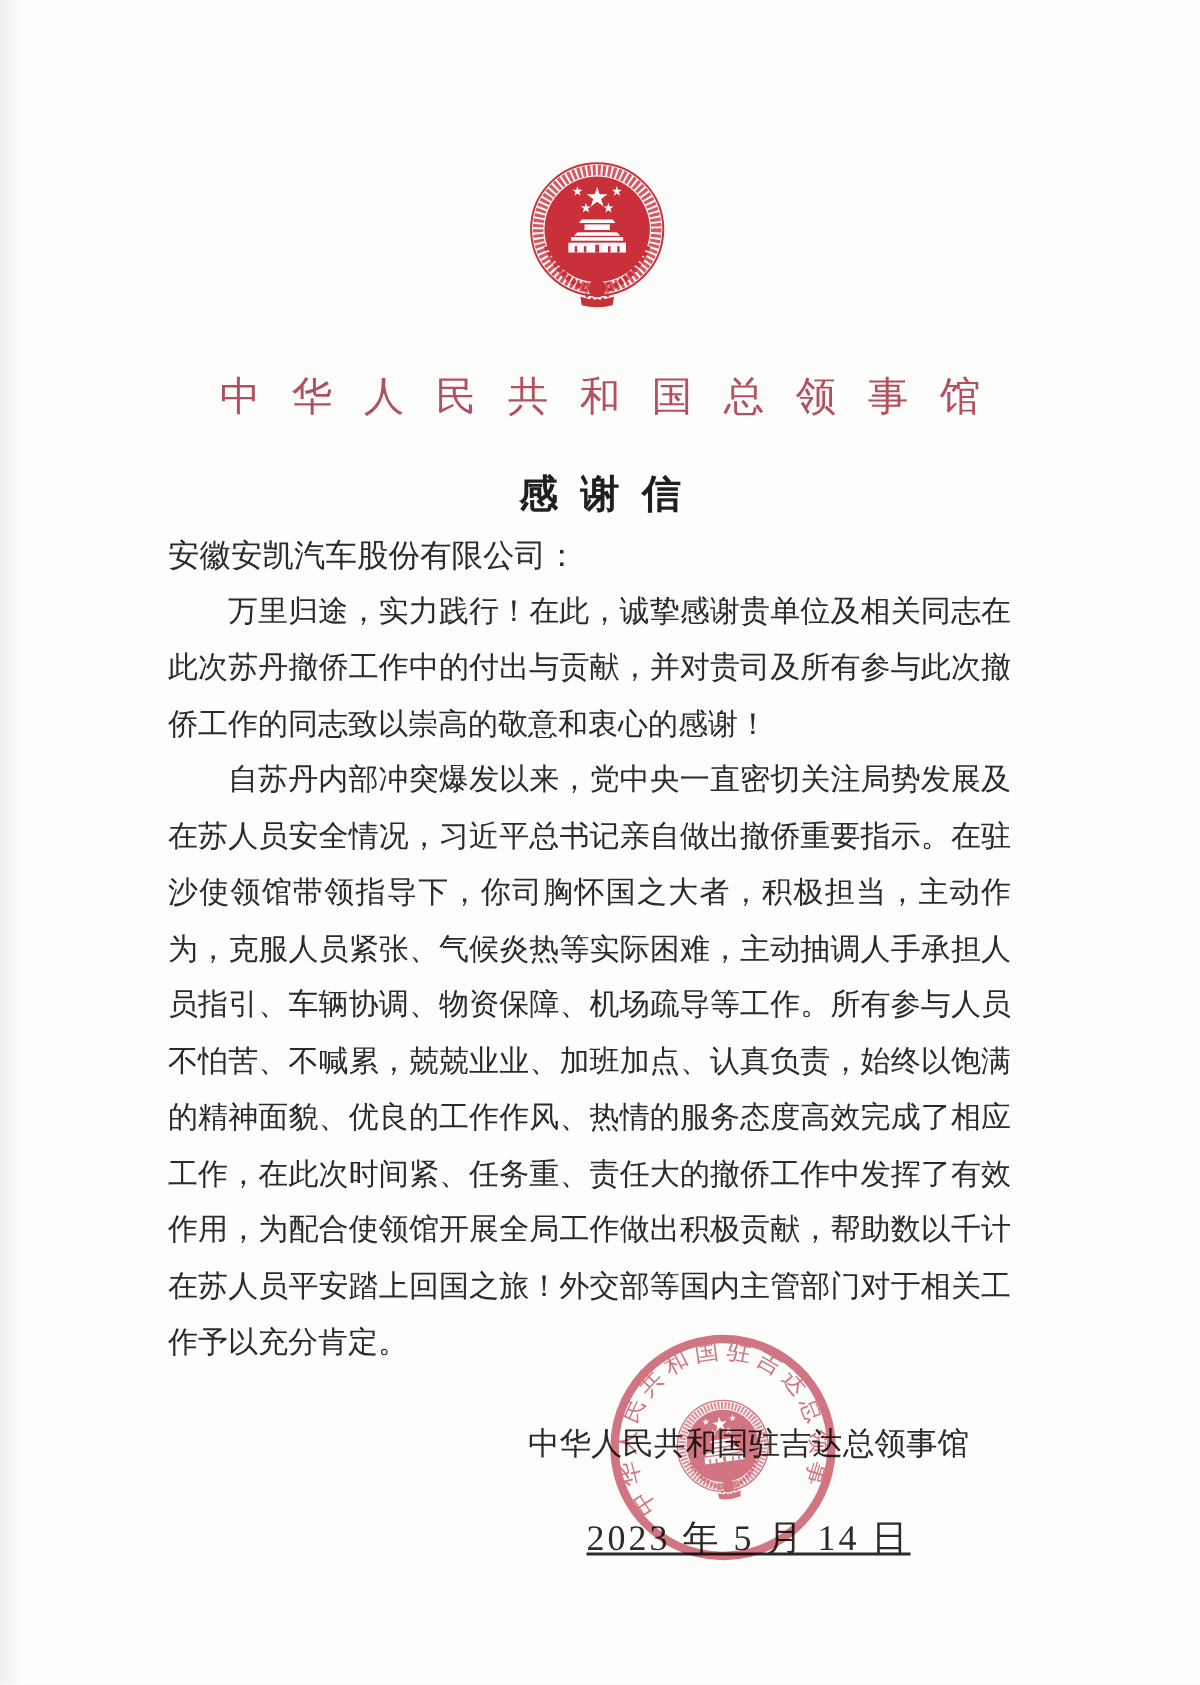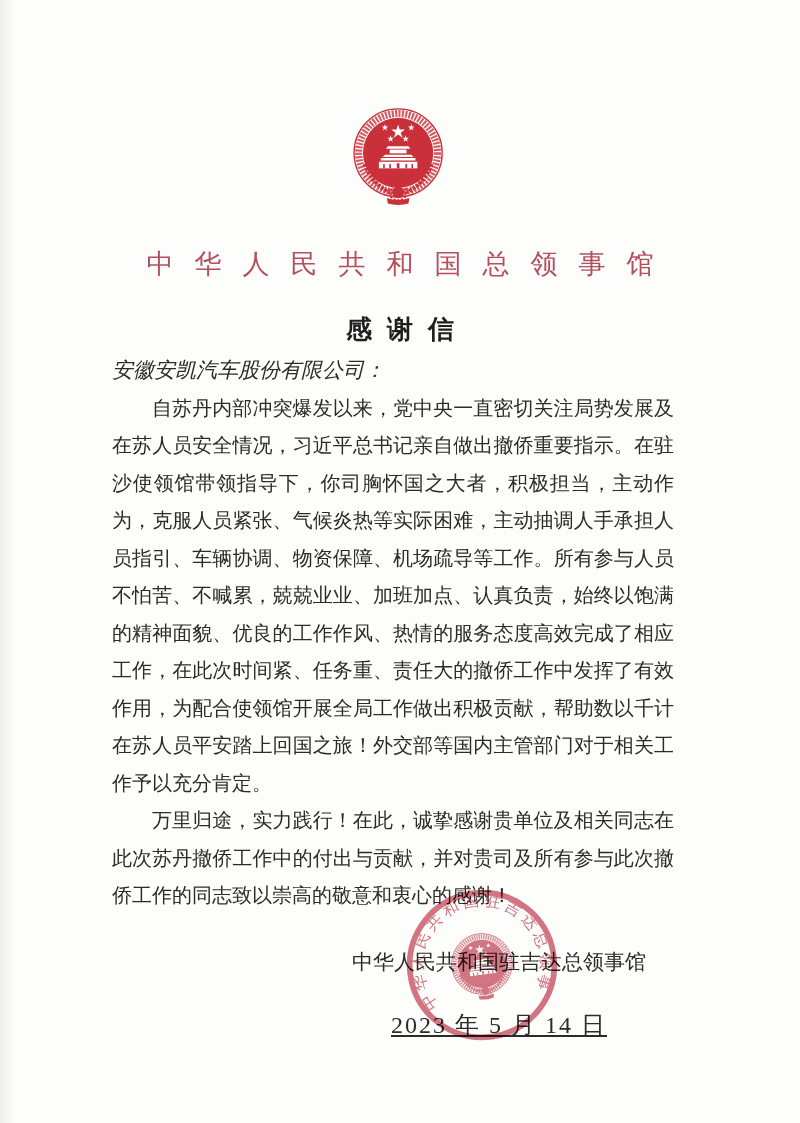--- a/index.html
+++ b/index.html
@@ -32,21 +32,21 @@
     font-size:26px;font-weight:700;letter-spacing:15px;text-indent:15px;
     color:#1f1f1f;
     font-family:"Liberation Sans","DejaVu Sans",sans-serif;
   }
   .letter-body{
     position:absolute;top:352px;left:112px;width:562px;
     font-size:20px;line-height:37.5px;text-align:justify;
     color:#2c2b29;
   }
   .letter-body p{margin:0;padding:0;}
-  .salutation{text-align:left;font-size:21px;font-style:italic;}
+  .salutation{text-align:left;font-size:21px;}
   .para{text-indent:2em;}
   .sign-block{
     position:absolute;top:948px;left:338px;width:322px;
     text-align:center;font-size:21px;color:#2c2b29;z-index:1;
   }
   .date-line{margin-top:33px;font-size:24px;letter-spacing:2px;text-decoration:underline;}
   .seal{
     position:absolute;left:404px;top:887px;width:156px;height:156px;
     color:#ca5e6d;opacity:.85;mix-blend-mode:multiply;
     transform:rotate(-8deg);z-index:3;pointer-events:none;
@@ -64,22 +64,22 @@
       <use href="#emblem"></use>
     </svg>
   </div>
 
   <div class="org-header">中华人民共和国总领事馆</div>
 
   <h1 class="letter-title">感谢信</h1>
 
   <div class="letter-body">
     <p class="salutation">安徽安凯汽车股份有限公司：</p>
+    <p class="para">万里归途，实力践行！在此，诚挚感谢贵单位及相关同志在此次苏丹撤侨工作中的付出与贡献，并对贵司及所有参与此次撤侨工作的同志致以崇高的敬意和衷心的感谢！</p>
     <p class="para">自苏丹内部冲突爆发以来，党中央一直密切关注局势发展及在苏人员安全情况，习近平总书记亲自做出撤侨重要指示。在驻沙使领馆带领指导下，你司胸怀国之大者，积极担当，主动作为，克服人员紧张、气候炎热等实际困难，主动抽调人手承担人员指引、车辆协调、物资保障、机场疏导等工作。所有参与人员不怕苦、不喊累，兢兢业业、加班加点、认真负责，始终以饱满的精神面貌、优良的工作作风、热情的服务态度高效完成了相应工作，在此次时间紧、任务重、责任大的撤侨工作中发挥了有效作用，为配合使领馆开展全局工作做出积极贡献，帮助数以千计在苏人员平安踏上回国之旅！外交部等国内主管部门对于相关工作予以充分肯定。</p>
-    <p class="para">万里归途，实力践行！在此，诚挚感谢贵单位及相关同志在此次苏丹撤侨工作中的付出与贡献，并对贵司及所有参与此次撤侨工作的同志致以崇高的敬意和衷心的感谢！</p>
   </div>
 
   <div class="sign-block">
     <div class="sign-line">中华人民共和国驻吉达总领事馆</div>
     <div class="date-line">2023 年 5 月 14 日</div>
   </div>
 
   <div class="seal">
     <svg viewBox="0 0 150 150" aria-hidden="true">
       <circle cx="75" cy="75" r="69.5" fill="none" stroke="currentColor" stroke-width="5.5"></circle>

